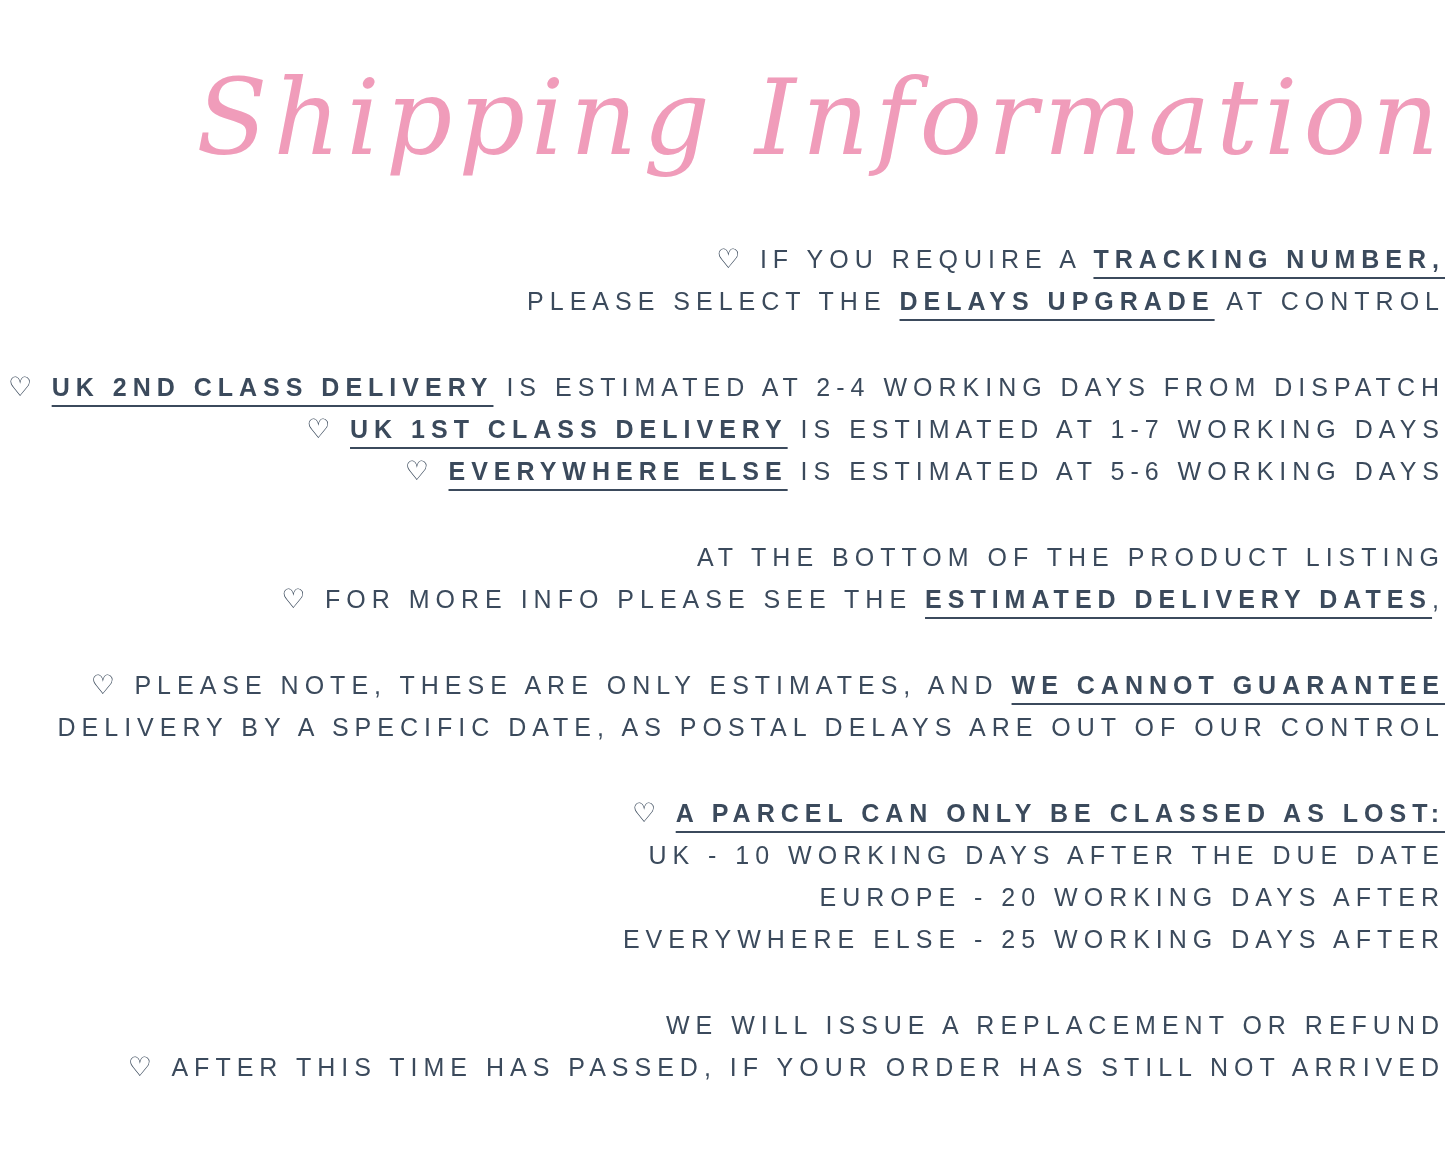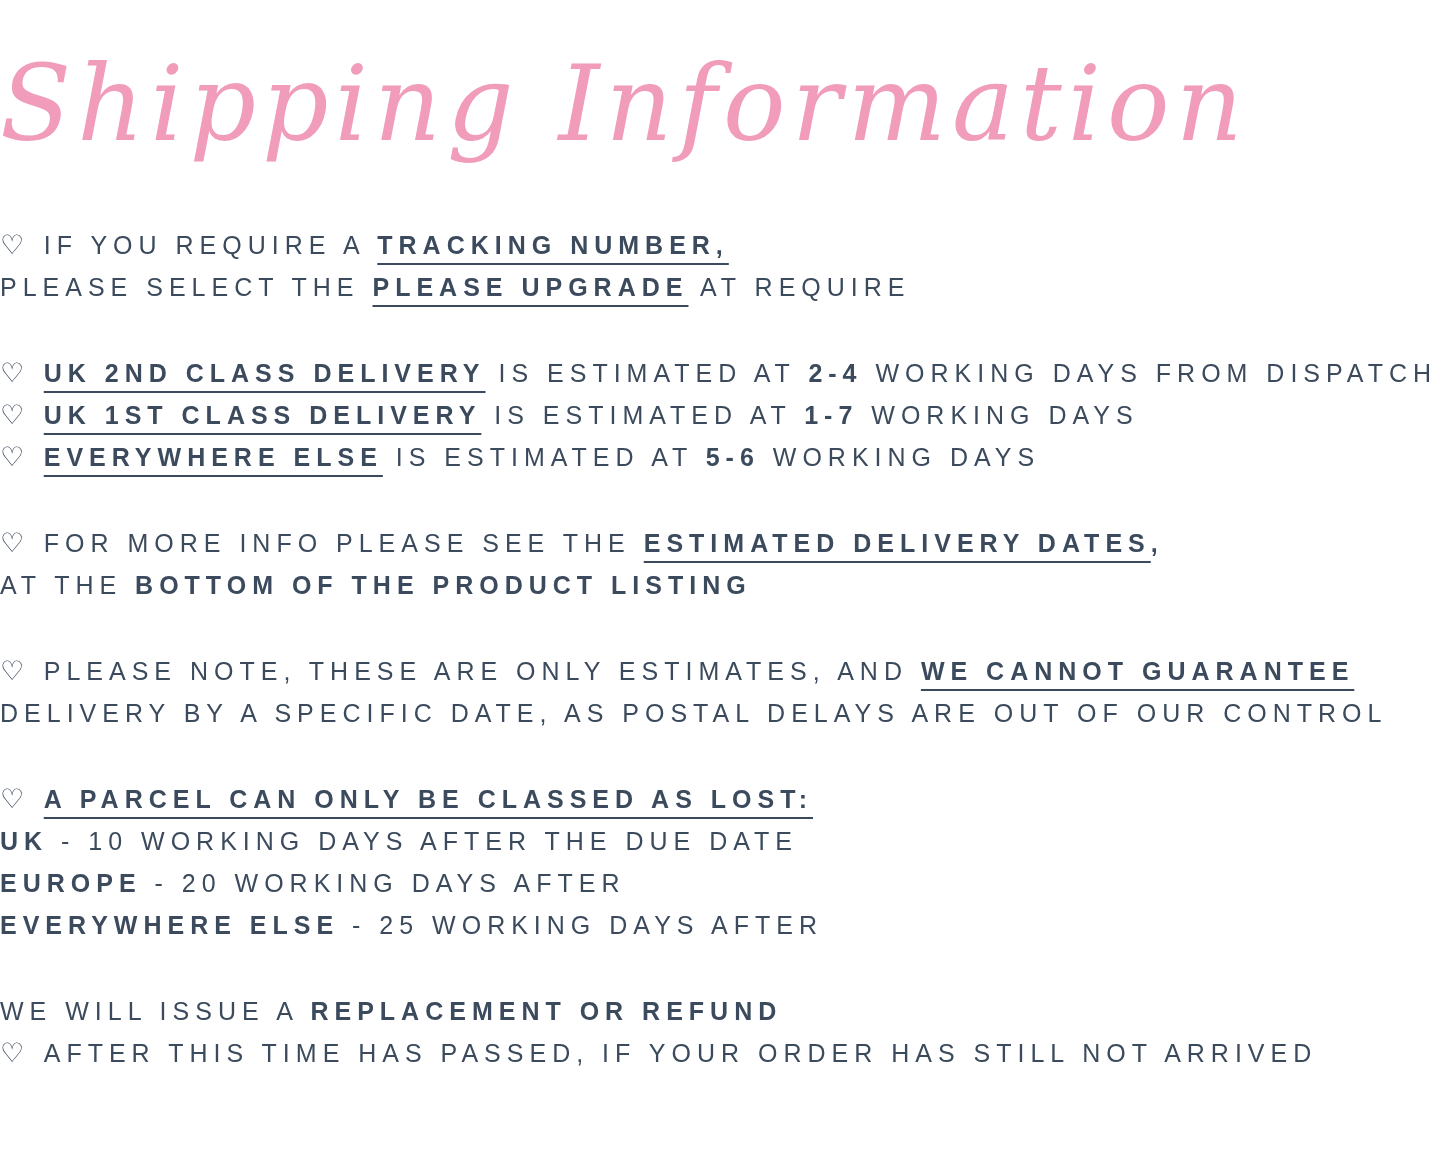--- a/index.html
+++ b/index.html
@@ -8,23 +8,23 @@
   }
   * { box-sizing: border-box; }
   html, body {
     margin: 0;
     padding: 0;
     background: #ffffff;
   }
   .page {
     width: 1445px;
     height: 1140px;
-    margin: 0 auto;
+    margin: 14px auto;
     background: #ffffff;
-    text-align: left;
+    text-align: right;
     overflow: hidden;
     font-family: "Liberation Sans", sans-serif;
   }
   .title {
     margin: 26px 0 0 0;
     font-family: "DejaVu Serif", serif;
     font-style: italic;
     font-weight: normal;
     font-size: 104px;
     line-height: 1.5;
@@ -40,47 +40,47 @@
   .paragraph {
     margin: 0 0 44px 0;
   }
   .line {
     line-height: 42px;
     white-space: pre;
   }
   .seg { color: var(--navy); }
   .seg.normal { font-weight: normal; }
   .seg.heart { font-weight: normal; font-size: 27px; }
-  .seg.bold { font-weight: bold; }
+  .seg.bold { font-weight: normal; }
   .seg.bold-underline {
     font-weight: bold;
     text-decoration: underline;
     text-decoration-thickness: 2px;
     text-underline-offset: 9px;
     text-decoration-color: var(--navy);
   }
 </style>
 </head>
 <body>
 
 <div class="page">
   <h1 class="title">Shipping Information</h1>
   <div class="content">
       <div class="paragraph">
         <div class="line"><span class="seg heart">♡ </span><span class="seg normal">IF YOU REQUIRE A </span><span class="seg bold-underline">TRACKING NUMBER,</span></div>
-        <div class="line"><span class="seg normal">PLEASE SELECT THE </span><span class="seg bold-underline">PLEASE UPGRADE</span><span class="seg normal"> AT REQUIRE</span></div>
+        <div class="line"><span class="seg normal">PLEASE SELECT THE </span><span class="seg bold-underline">DELAYS UPGRADE</span><span class="seg normal"> AT CONTROL</span></div>
       </div>
       <div class="paragraph">
         <div class="line"><span class="seg heart">♡ </span><span class="seg bold-underline">UK 2ND CLASS DELIVERY</span><span class="seg normal"> IS ESTIMATED AT </span><span class="seg bold">2-4</span><span class="seg normal"> WORKING DAYS FROM DISPATCH</span></div>
         <div class="line"><span class="seg heart">♡ </span><span class="seg bold-underline">UK 1ST CLASS DELIVERY</span><span class="seg normal"> IS ESTIMATED AT </span><span class="seg bold">1-7</span><span class="seg normal"> WORKING DAYS</span></div>
         <div class="line"><span class="seg heart">♡ </span><span class="seg bold-underline">EVERYWHERE ELSE</span><span class="seg normal"> IS ESTIMATED AT </span><span class="seg bold">5-6</span><span class="seg normal"> WORKING DAYS</span></div>
       </div>
       <div class="paragraph">
+        <div class="line"><span class="seg normal">AT THE </span><span class="seg bold">BOTTOM OF THE PRODUCT LISTING</span></div>
         <div class="line"><span class="seg heart">♡ </span><span class="seg normal">FOR MORE INFO PLEASE SEE THE </span><span class="seg bold-underline">ESTIMATED DELIVERY DATES</span><span class="seg bold">,</span></div>
-        <div class="line"><span class="seg normal">AT THE </span><span class="seg bold">BOTTOM OF THE PRODUCT LISTING</span></div>
       </div>
       <div class="paragraph">
         <div class="line"><span class="seg heart">♡ </span><span class="seg normal">PLEASE NOTE, THESE ARE ONLY ESTIMATES, AND </span><span class="seg bold-underline">WE CANNOT GUARANTEE</span></div>
         <div class="line"><span class="seg normal">DELIVERY BY A SPECIFIC DATE, AS POSTAL DELAYS ARE OUT OF OUR CONTROL</span></div>
       </div>
       <div class="paragraph">
         <div class="line"><span class="seg heart">♡ </span><span class="seg bold-underline">A PARCEL CAN ONLY BE CLASSED AS LOST:</span></div>
         <div class="line"><span class="seg bold">UK</span><span class="seg normal"> - 10 WORKING DAYS AFTER THE DUE DATE</span></div>
         <div class="line"><span class="seg bold">EUROPE</span><span class="seg normal"> - 20 WORKING DAYS AFTER</span></div>
         <div class="line"><span class="seg bold">EVERYWHERE ELSE</span><span class="seg normal"> - 25 WORKING DAYS AFTER</span></div>

